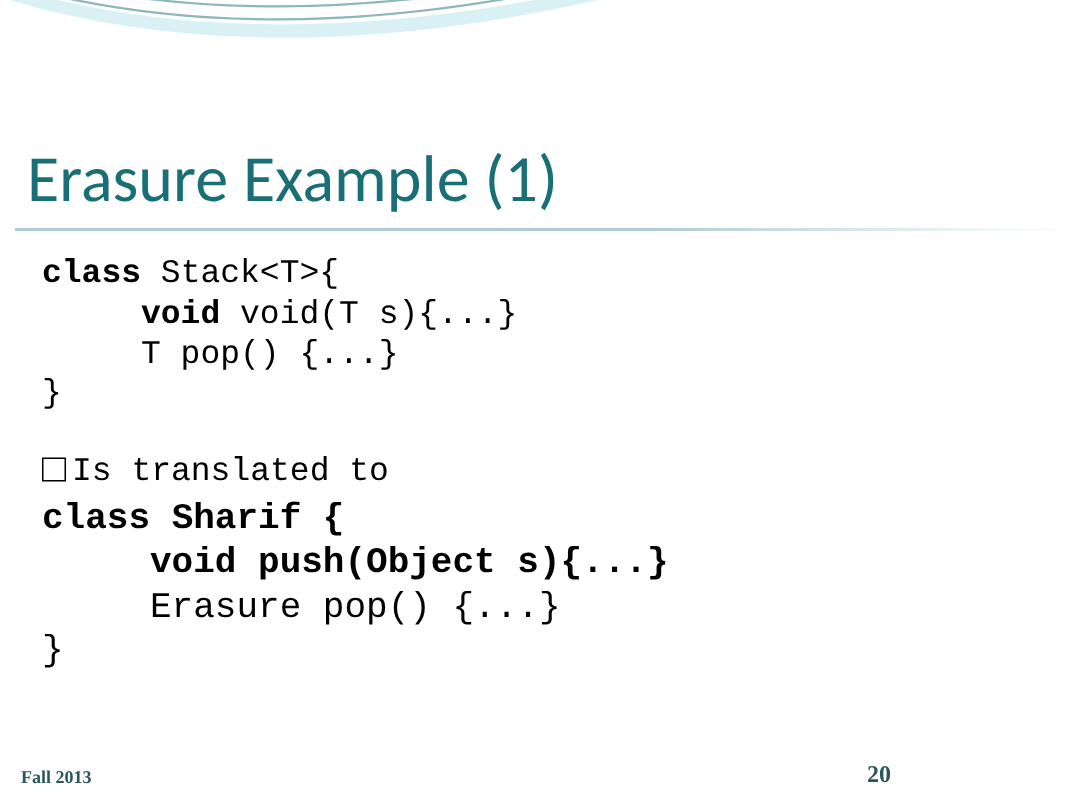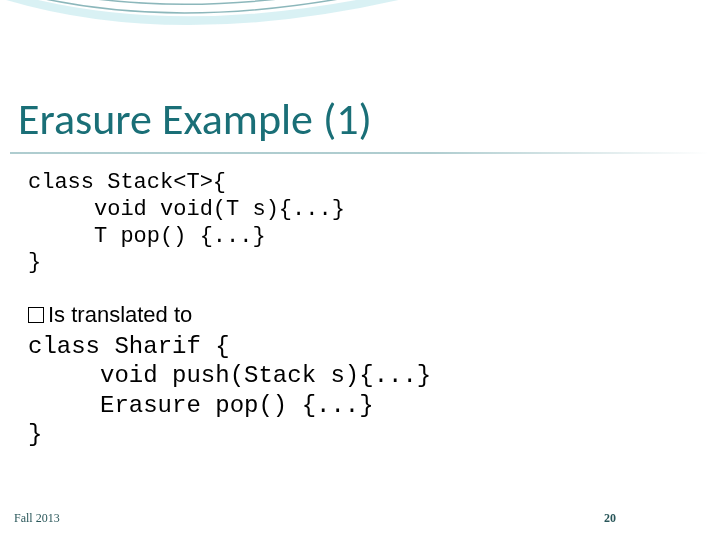--- a/index.html
+++ b/index.html
@@ -48,58 +48,58 @@
     line-height: 1.22;
     color: #000;
     white-space: pre;
   }
   .code-block.first { top: 170px; }
   .translated {
     position: absolute;
     top: 302px;
     left: 28px;
     font-size: 22px;
-    font-family: Liberation Sans, sans-serif;
+    font-family: Liberation Mono, monospace;
     color: #000;
   }
   .translated .box {
     display: inline-block;
     width: 16px;
     height: 16px;
     border: 1.5px solid #000;
     margin-right: 4px;
     vertical-align: -1px;
   }
   .code-block.second { top: 332px; font-size: 24px; }
-  .strong { font-weight: 400; }
+  .strong { font-weight: 700; }
   .footer-left {
     position: absolute;
     bottom: 14px;
     left: 14px;
     font-size: 12px;
     color: #2a575a;
     font-family: "Segoe Script", "Comic Sans MS", cursive;
-    font-weight: 400;
+    font-weight: 700;
   }
   .footer-center {
     position: absolute;
     bottom: 14px;
     left: 0;
     width: 720px;
     text-align: center;
     font-size: 12px;
     color: #2a575a;
     font-family: "Segoe Script", "Comic Sans MS", cursive;
     font-weight: 700;
   }
   .footer-right {
     position: absolute;
     bottom: 14px;
-    right: 0;
-    font-size: 12px;
+    right: 22px;
+    font-size: 16px;
     color: #2a575a;
     font-family: "Segoe Script", "Comic Sans MS", cursive;
     font-weight: 700;
   }
 </style>
 </head>
 <body>
 
 <div class="slide">
 
@@ -114,20 +114,20 @@
   <div class="underline"></div>
 
   <div class="code-block first"><span class="strong">class</span><span> Stack&lt;T&gt;{</span>
 <span class="strong">     void</span><span> void(T s){...}</span>
 <span>     T pop() {...}</span>
 <span>}</span></div>
 
   <div class="translated"><span class="box"></span><span>Is translated to</span></div>
 
   <div class="code-block second"><span class="strong">class</span><span class="strong"> Sharif {</span>
-<span class="strong">     void</span><span class="strong"> push(Stack s){...}</span>
+<span class="strong">     void</span><span class="strong"> push(Object s){...}</span>
 <span>     Erasure pop() {...}</span>
 <span>}</span></div>
 
   <div class="footer-left">Fall 2013</div>
   <div class="footer-right">20</div>
 
 </div>
 
 </body></html>

